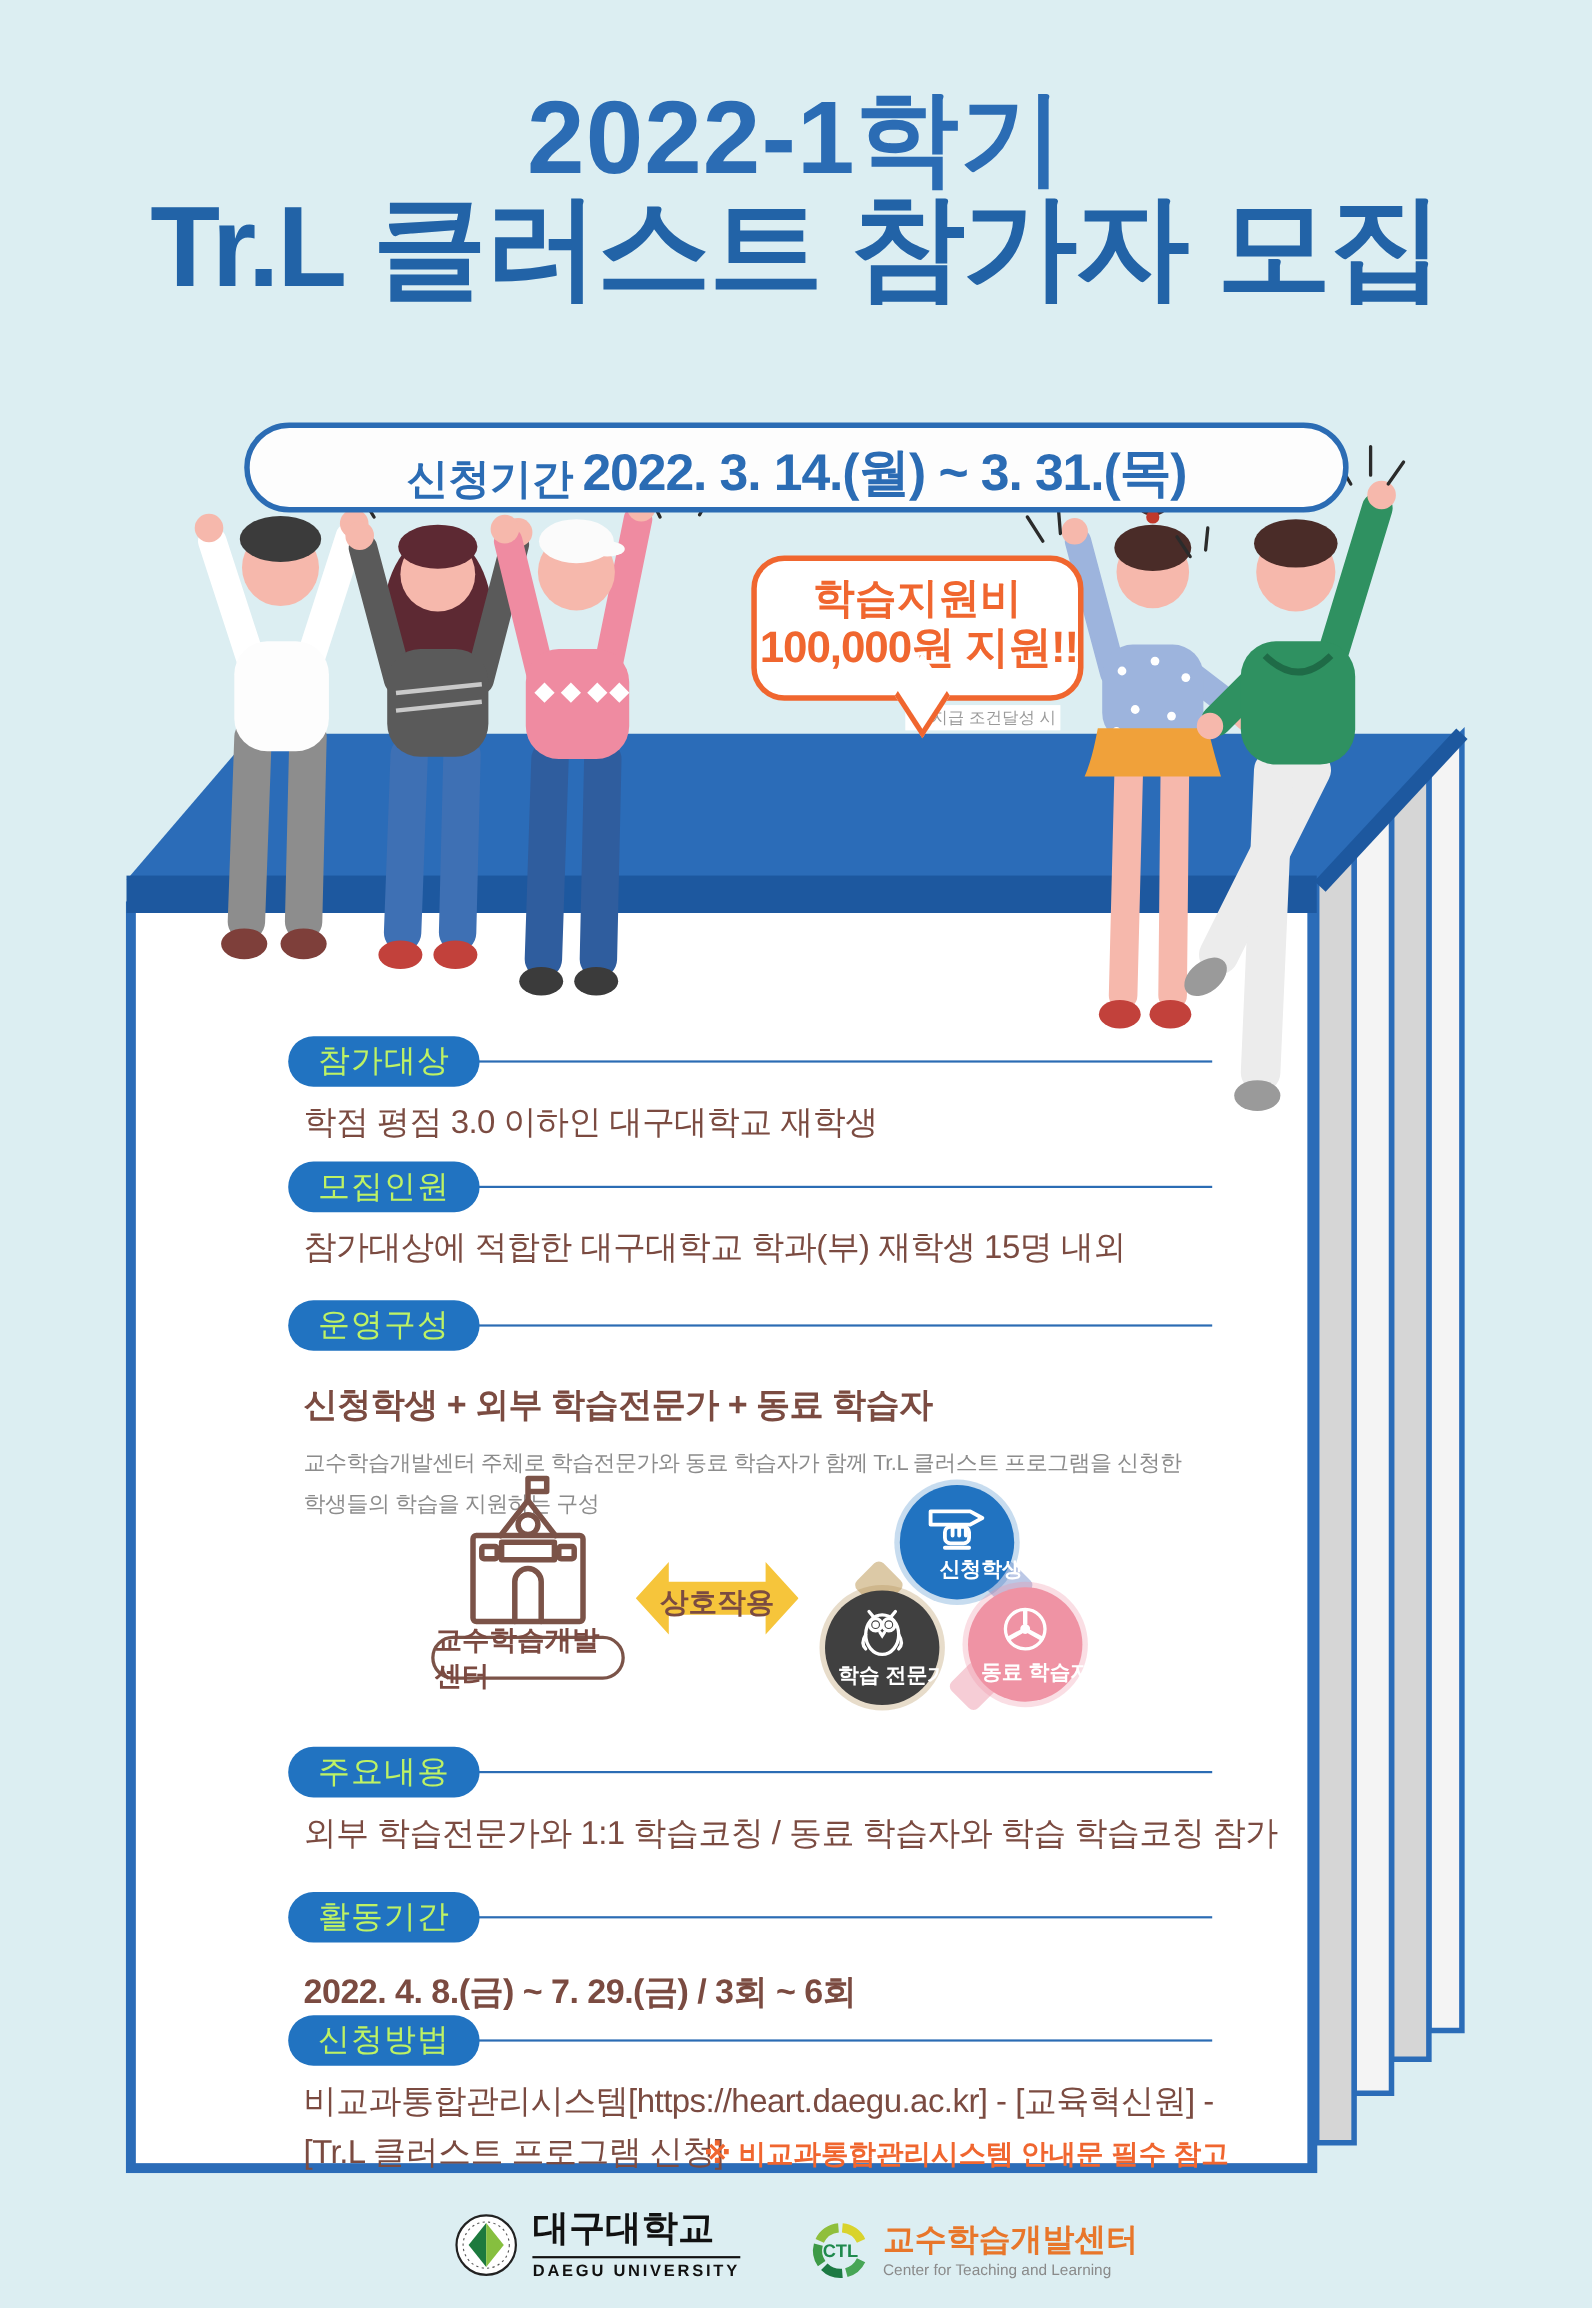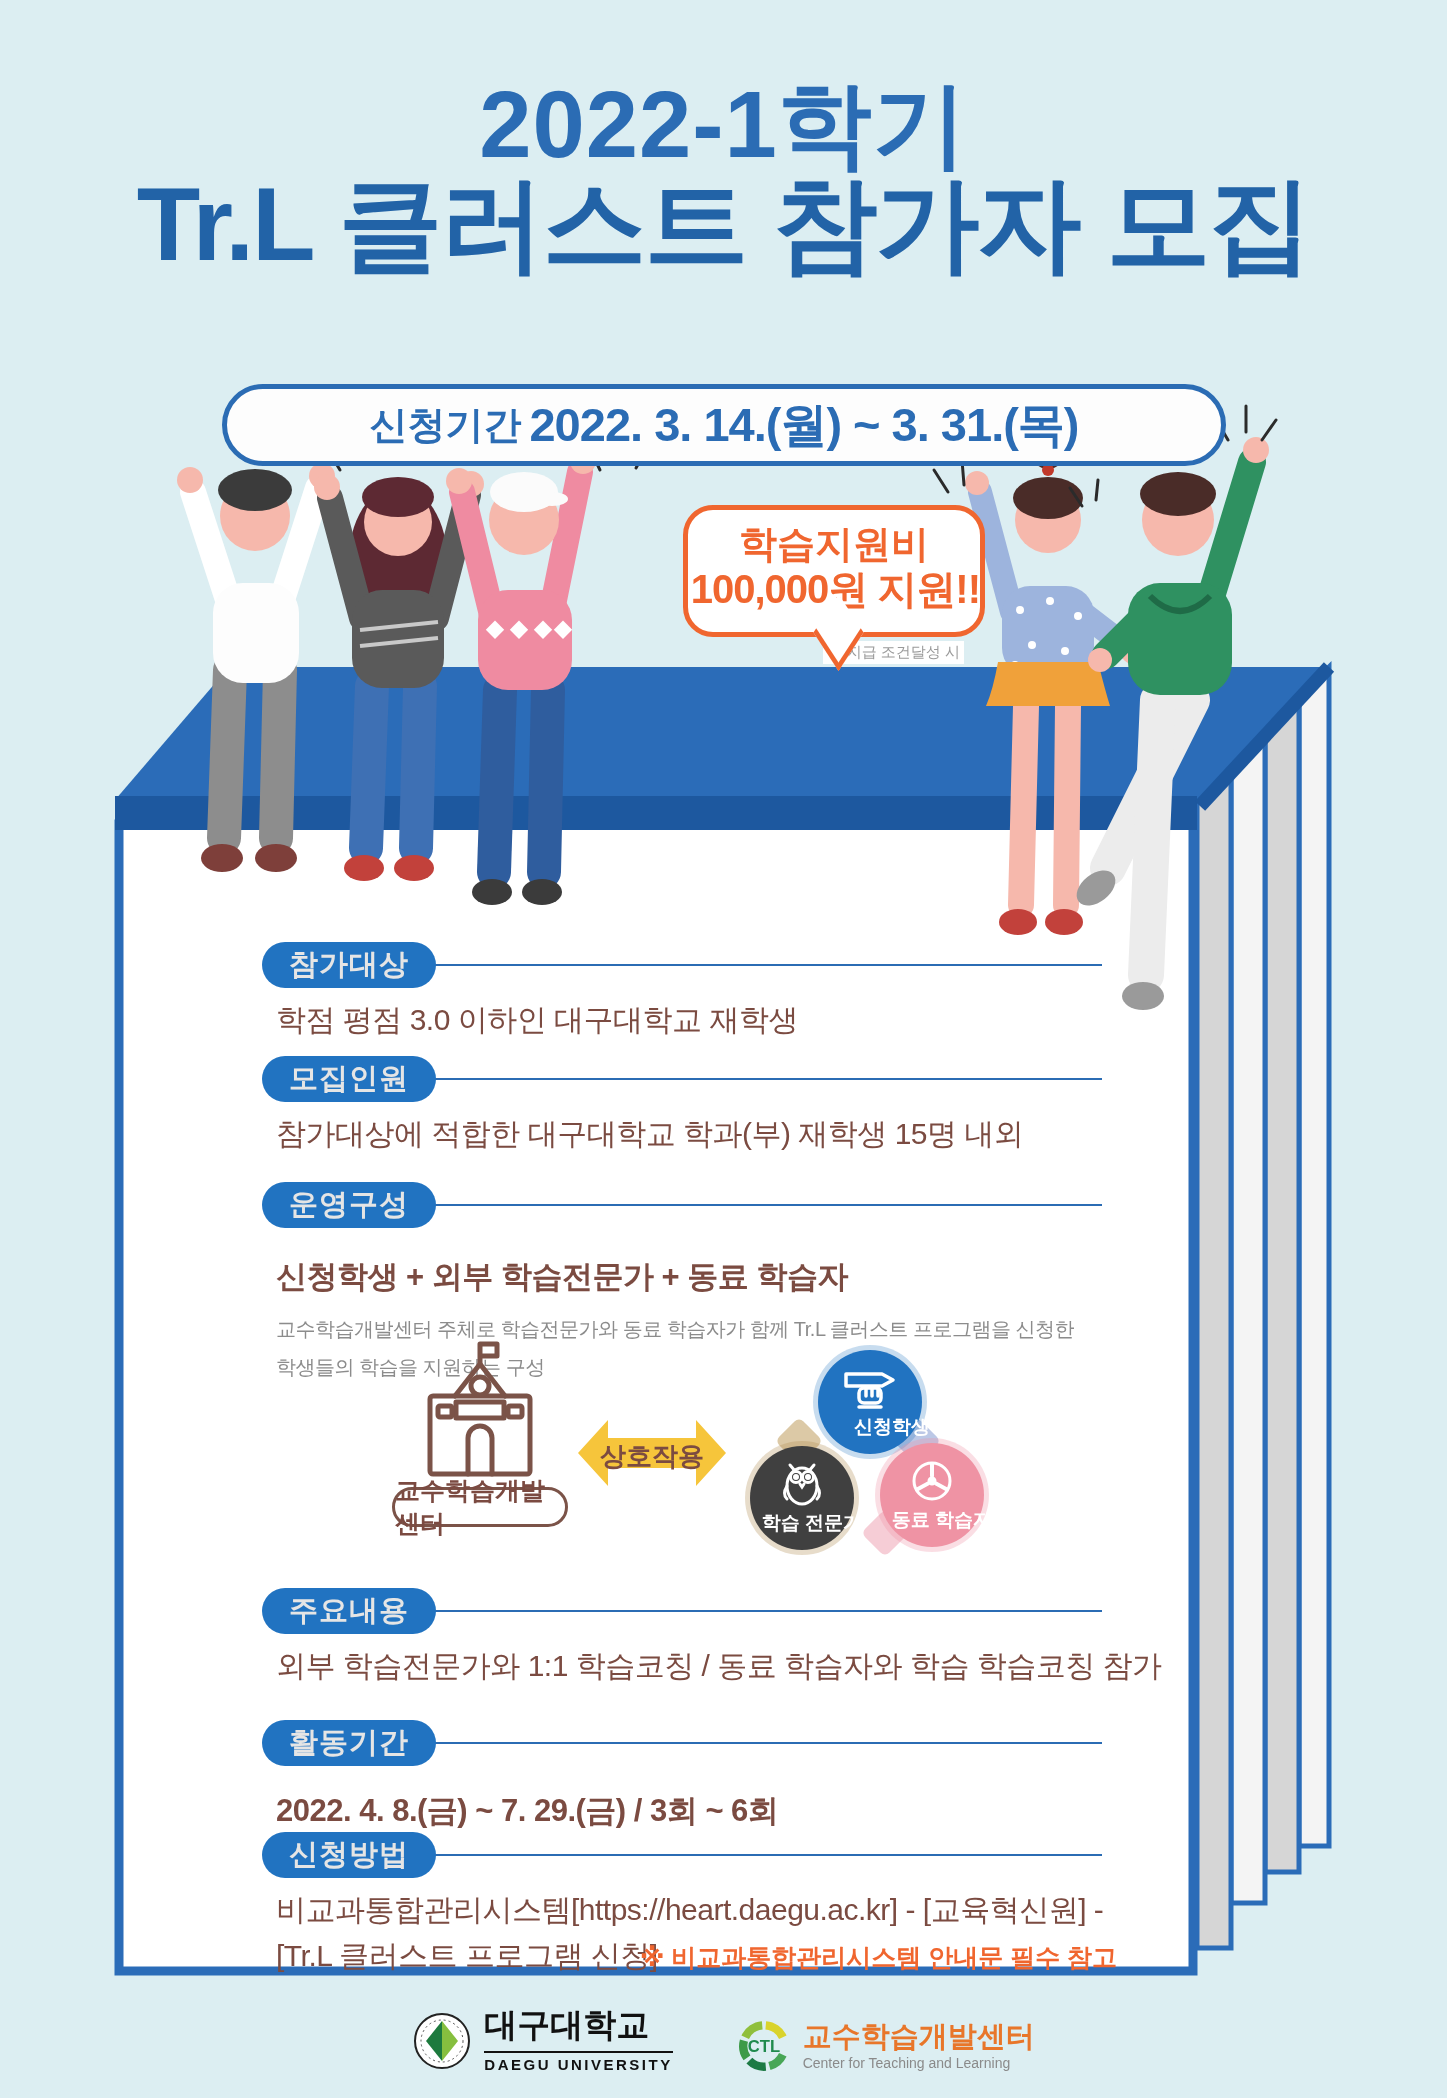--- a/index.html
+++ b/index.html
@@ -3,34 +3,34 @@
 <meta charset="utf-8">
 <style>
   html,body{margin:0;padding:0;}
   body{font-family:"Liberation Sans","DejaVu Sans",sans-serif;}
   .canvas{position:relative;width:1447px;height:2098px;background:#dceef2;overflow:hidden;}
   .abs{position:absolute;}
   
   .semester{left:0;right:0;top:62px;text-align:center;font-size:94px;font-weight:800;color:#2b6cb4;letter-spacing:1px;}
   .main-title{left:0;right:0;top:156px;text-align:center;font-size:104px;font-weight:900;color:#2263a7;letter-spacing:-2px;}
   .period-pill{left:222px;top:384px;width:1004px;height:82px;box-sizing:border-box;background:#fdfdfd;
-    border:5px solid #2b6cb4;border-radius:46px;display:flex;align-items:center;justify-content:center;gap:8px;}
+    border:5px solid #2b6cb4;border-radius:46px;display:flex;align-items:flex-end;justify-content:center;gap:8px;}
   .period-pill .plabel{font-size:38px;font-weight:600;color:#2b6cb4;}
   .period-pill .pvalue{font-size:47px;font-weight:900;color:#2b6cb4;letter-spacing:-1px;}
   
   .bubble{left:683px;top:505px;width:302px;height:132px;background:#fff;border:5px solid #f0662f;border-radius:30px;
     text-align:center;padding-top:14px;box-sizing:border-box;z-index:6;}
   .bubble .b1{font-size:38px;font-weight:900;color:#f0662f;line-height:1.1;}
   .bubble .b2{font-size:40px;font-weight:900;color:#f0662f;line-height:1.15;letter-spacing:-1px;text-align:right;}
   .bubble .bnote{position:absolute;right:16px;bottom:-32px;font-size:15px;color:#9a9a9a;background:#fff;padding:2px 4px;}
   .bubble .tail{position:absolute;left:128px;bottom:-23px;width:40px;height:40px;background:#fff;
     border-right:5px solid #f0662f;border-bottom:5px solid #f0662f;transform:rotate(45deg) skew(12deg,12deg);}
   
   .sec-line{height:0;border-top:2px solid #2b6cb4;left:340px;width:762px;z-index:1;}
-  .sec-pill{left:262px;height:46px;background:#2173c1;border-radius:24px;color:#e5e5e5;font-size:29px;font-weight:700;
+  .sec-pill{left:262px;height:46px;background:#2173c1;border-radius:24px;color:#bef264;font-size:29px;font-weight:400;
     display:flex;align-items:center;padding:0 27px;z-index:2;letter-spacing:1px;}
   .body-txt{left:276px;font-size:30px;color:#7b4b41;letter-spacing:-0.5px;}
   .body-bold{left:276px;font-size:31px;font-weight:800;color:#7b4b41;letter-spacing:-0.5px;}
   .body-gray{left:276px;font-size:20px;color:#8c8c8c;letter-spacing:-0.5px;}
   .apply-note{left:640px;top:1941px;font-size:25px;font-weight:700;color:#f0662f;}
   
   .center-label{left:392px;top:1487px;width:176px;height:40px;border:3px solid #7b5348;border-radius:22px;background:#fff;
     display:flex;align-items:center;justify-content:center;font-size:25px;font-weight:700;color:#7b4a41;box-sizing:border-box;}
   .arrow-wrap{left:578px;top:1412px;width:148px;height:82px;}
   .arrow-label{position:absolute;left:0;right:0;top:27px;text-align:center;font-size:26px;font-weight:800;color:#7b4b41;}

